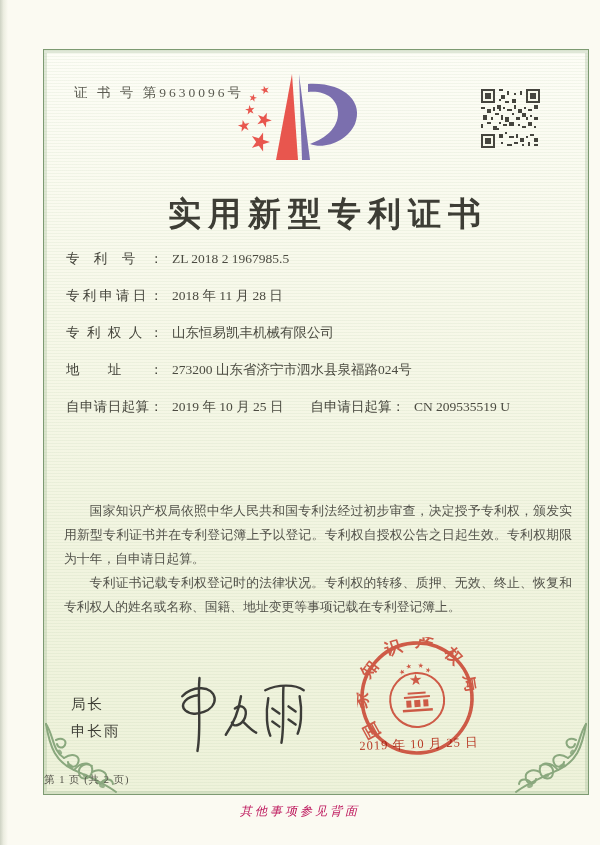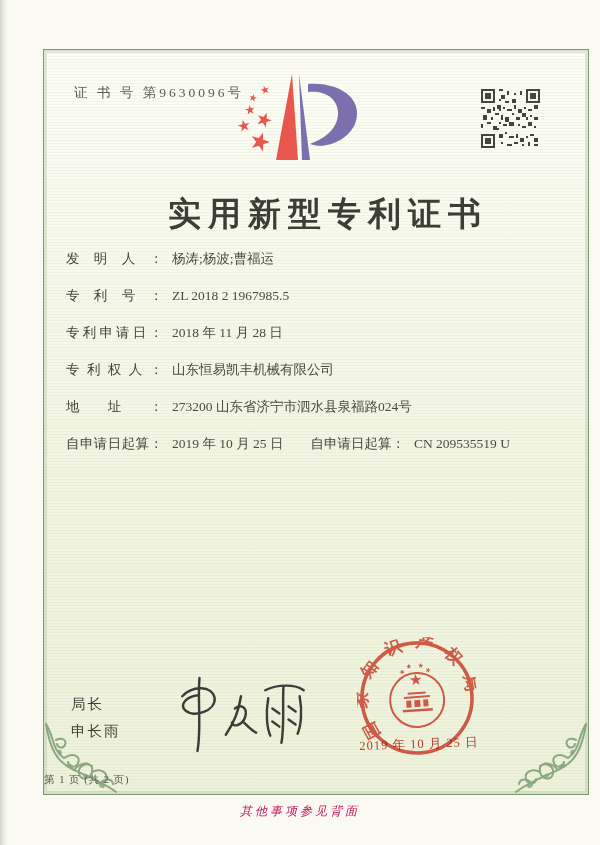--- a/index.html
+++ b/index.html
@@ -130,39 +130,40 @@
           <rect x="24" y="2" width="3" height="3"></rect>
           <rect x="2" y="24" width="3" height="3"></rect>
         <path d="M9 0h2v1h-2zM13 1h1v2h-1zM10 3h2v2h-2zM16 2h1v1h-1zM19 1h1v2h-1zM9 5h1v1h-1zM12 6h2v1h-2zM15 5h2v2h-2zM0 9h2v1h-2zM3 10h2v2h-2zM6 9h1v2h-1zM8 8h2v2h-2zM11 9h1v1h-1zM13 10h2v1h-2zM16 8h1v2h-1zM18 10h2v2h-2zM21 9h1v1h-1zM23 10h2v1h-2zM26 8h2v2h-2zM1 13h2v2h-2zM5 14h1v1h-1zM7 12h2v1h-2zM10 13h1v2h-1zM12 14h2v2h-2zM15 12h1v1h-1zM17 14h2v1h-2zM20 12h2v2h-2zM24 13h1v1h-1zM26 14h2v1h-2zM0 17h1v2h-1zM3 16h2v1h-2zM6 18h2v2h-2zM9 16h1v1h-1zM11 17h2v1h-2zM14 16h2v2h-2zM18 17h1v1h-1zM20 18h2v1h-2zM23 16h2v2h-2zM26 18h1v1h-1zM9 22h2v2h-2zM12 21h1v1h-1zM14 23h2v1h-2zM17 22h1v2h-1zM19 24h2v2h-2zM22 23h1v1h-1zM24 22h2v1h-2zM26 24h2v2h-2zM10 26h1v1h-1zM13 27h2v1h-2zM16 26h2v1h-2zM20 27h1v1h-1zM23 26h1v2h-1zM26 27h2v1h-2zM9 10h1v1h-1zM22 14h1v1h-1zM8 19h1v1h-1z"></path>
       </g>
     </svg>
 
     <h1 class="title">实用新型专利证书</h1>
 
     <div class="fields">
       <div class="frow">
-        <span class="flabel">发明人：</span><span class="fval">杨涛;杨波;曹福运</span>
-      </div>
-      <div class="frow">
         <span class="flabel">专利号：</span><span class="fval">ZL 2018 2 1967985.5</span>
       </div>
       <div class="frow">
         <span class="flabel">专利申请日：</span><span class="fval">2018 年 11 月 28 日</span>
       </div>
       <div class="frow">
         <span class="flabel">专利权人：</span><span class="fval">山东恒易凯丰机械有限公司</span>
       </div>
       <div class="frow">
         <span class="flabel">地址：</span><span class="fval">273200 山东省济宁市泗水县泉福路024号</span>
       </div>
       <div class="frow">
         <span class="flabel">自申请日起算：</span><span class="fval">2019 年 10 月 25 日</span><span class="flabel2">自申请日起算：</span><span class="fval">CN 209535519 U</span>
       </div>
     </div>
 
+    <div class="body-text">
+      <p>国家知识产权局依照中华人民共和国专利法经过初步审查，决定授予专利权，颁发实用新型专利证书并在专利登记簿上予以登记。专利权自授权公告之日起生效。专利权期限为十年，自申请日起算。</p>
+      <p>专利证书记载专利权登记时的法律状况。专利权的转移、质押、无效、终止、恢复和专利权人的姓名或名称、国籍、地址变更等事项记载在专利登记簿上。</p>
+    </div>
 
     <div class="officer">
       <div>局长</div>
       <div>申长雨</div>
     </div>
 
     <svg class="signature" viewBox="0 0 150 85">
       <g fill="none" stroke="#3c3c38" stroke-width="2.4" stroke-linecap="round">
         <path d="M14 24 C24 13,44 13,46 26 C47 38,26 46,17 38 C11 32,18 24,30 23"></path>
         <path d="M31 6 C29 28,33 56,29 78"></path>

